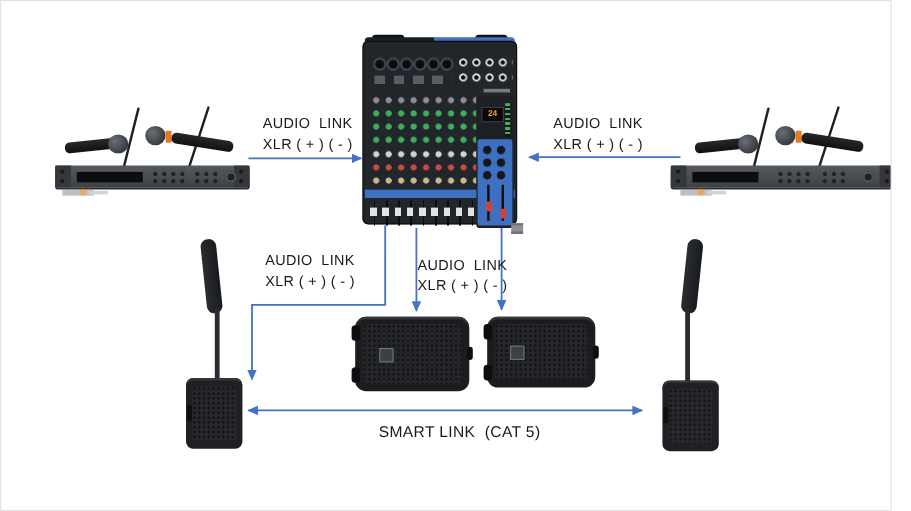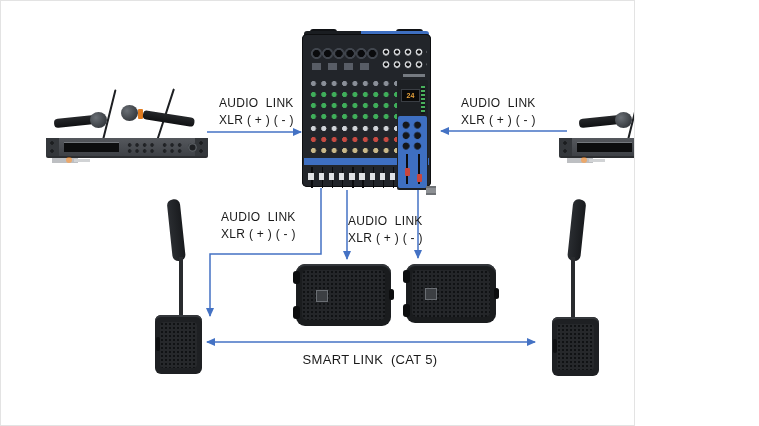--- a/index.html
+++ b/index.html
@@ -1,17 +1,17 @@
 <!DOCTYPE html>
 <html><head>
 <meta charset="utf-8">
 <style>
   html,body{margin:0;padding:0;background:#fff;}
   .canvas{
-    position:relative;width:635px;height:426px;background:#ffffff;
+    position:relative;width:743px;height:426px;background:#ffffff;
     font-family:"Liberation Sans",sans-serif;color:#1a1a1a;overflow:hidden;
     border:1px solid #e3e3e3;box-sizing:border-box;
   }
   
   svg.wires{position:absolute;left:0;top:0;width:759px;height:426px;pointer-events:none;}
   
   .label{position:absolute;font-size:12px;line-height:17px;letter-spacing:.3px;}
   .label div{white-space:pre;}
   .smart{position:absolute;font-size:13px;letter-spacing:.3px;text-align:center;white-space:pre;}
   
@@ -119,21 +119,21 @@
     <div>XLR ( + ) ( - )</div>
   </div>
   <div class="label" style="left:220px;top:208px;">
     <div>AUDIO  LINK</div>
     <div>XLR ( + ) ( - )</div>
   </div>
   <div class="label" style="left:347px;top:212px;">
     <div>AUDIO  LINK</div>
     <div>XLR ( + ) ( - )</div>
   </div>
-  <div class="smart" style="left:289px;top:351px;width:160px;">SMART LINK  (CAT 5)</div>
+  <div class="smart" style="left:302px;top:351px;width:160px;">SMART LINK  (CAT 5)</div>
 
   <div class="mixer">
     <div class="mx-cap" style="left:8px;"></div>
     <div class="mx-cap" style="left:94px;"></div>
     <div class="mx-topstrip"></div>
     <div class="mx-body">
       <div class="mx-xlr"></div>
       <div class="mx-combo"></div>
       <div class="mx-jacks"></div>
       <div class="krow" style="top:45px;--c:#8a8f98;"></div>

